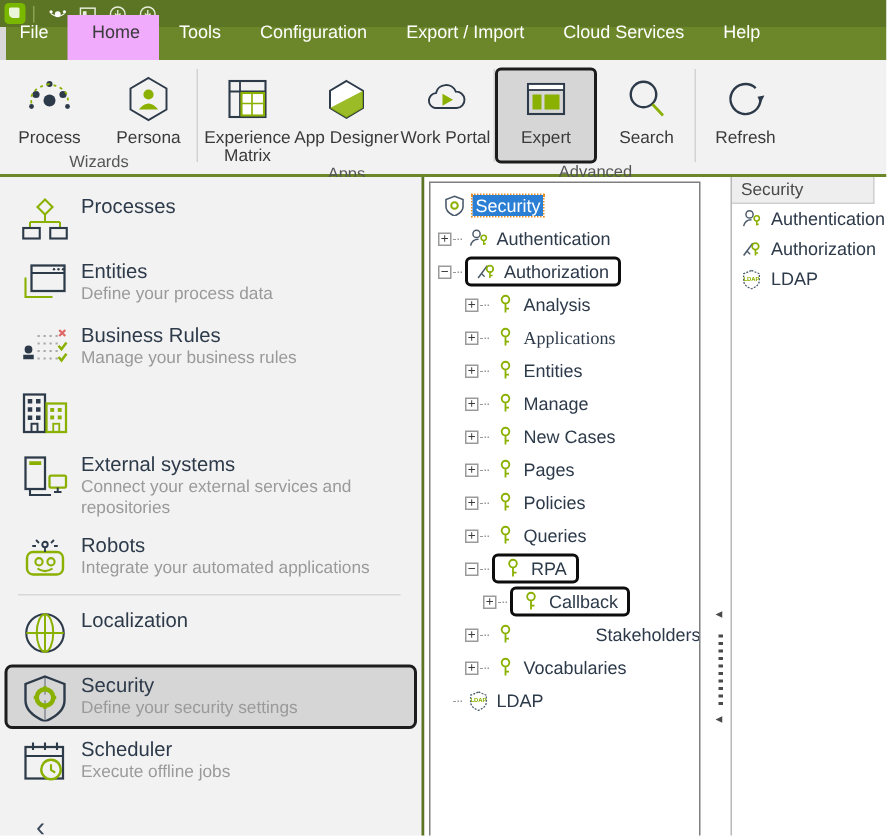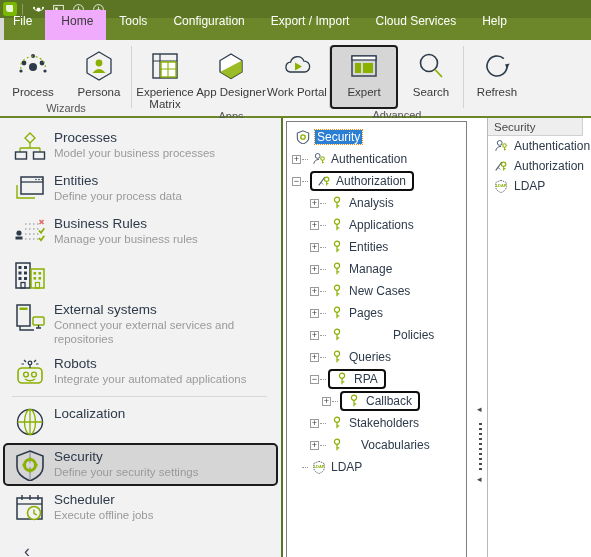--- a/index.html
+++ b/index.html
@@ -310,21 +310,20 @@
           <div class="nico">
             <svg width="32" height="32" viewBox="0 0 32 32">
               <path d="M16 3 L21 8 L16 13 L11 8 Z" fill="none" stroke="#8ab000" stroke-width="1.4"></path>
               <path d="M16 13 v5 M6 18 h20 M6 18 v4 M26 18 v4" stroke="#8ab000" stroke-width="1.3" fill="none"></path>
               <rect x="1.5" y="22" width="11" height="7" fill="none" stroke="#2d3a4a" stroke-width="1.4"></rect>
               <rect x="19.5" y="22" width="11" height="7" fill="none" stroke="#2d3a4a" stroke-width="1.4"></rect>
             </svg>
           </div>
           <div class="nav-txt">
             <div class="nav-title">Processes</div>
-            <div class="nav-sub">Model your business processes</div>
           </div>
         </div>
         <div class="nav-item">
           <div class="nico">
             <svg width="32" height="32" viewBox="0 0 32 32">
               <path d="M3 12 v13 h18" fill="none" stroke="#8ab000" stroke-width="1.4"></path>
               <rect x="7" y="4" width="22" height="17" fill="#f2f2f2" stroke="#2d3a4a" stroke-width="1.5"></rect>
               <path d="M7 9 h22" stroke="#2d3a4a" stroke-width="1.3"></path>
               <circle cx="22" cy="6.5" r="0.8" fill="#2d3a4a"></circle>
               <circle cx="25" cy="6.5" r="0.8" fill="#2d3a4a"></circle>
@@ -508,21 +507,21 @@
                   </svg>
                 </span>
                 <span class="tlabel">Analysis</span>
               </div>
             </div>
             <div class="tnode" style="padding-left: 21px;">
               <div style="display: flex; align-items: center;">
                 <span class="tog">+</span>
                 <span class="dots"></span>
               </div>
-              <div style="display: flex; align-items: center;">
+              <div style="display: flex; align-items: center; font-family: Liberation Serif, serif;">
                 <span class="ticon">
                   <svg width="12" height="14" viewBox="0 0 24 30">
                     <circle cx="12" cy="8" r="5.5" fill="none" stroke="#8ab000" stroke-width="2.6"></circle>
                     <path d="M12 13.5 v13 M12 21 h5" stroke="#8ab000" stroke-width="2.6"></path>
                   </svg>
                 </span>
                 <span class="tlabel">Applications</span>
               </div>
             </div>
             <div class="tnode" style="padding-left: 21px;">
@@ -583,21 +582,21 @@
                   </svg>
                 </span>
                 <span class="tlabel">Pages</span>
               </div>
             </div>
             <div class="tnode" style="padding-left: 21px;">
               <div style="display: flex; align-items: center;">
                 <span class="tog">+</span>
                 <span class="dots"></span>
               </div>
-              <div style="display: flex; align-items: center; gap: 44px;">
+              <div style="display: flex; align-items: center;">
                 <span class="ticon">
                   <svg width="12" height="14" viewBox="0 0 24 30">
                     <circle cx="12" cy="8" r="5.5" fill="none" stroke="#8ab000" stroke-width="2.6"></circle>
                     <path d="M12 13.5 v13 M12 21 h5" stroke="#8ab000" stroke-width="2.6"></path>
                   </svg>
                 </span>
                 <span class="tlabel">Policies</span>
               </div>
             </div>
             <div class="tnode" style="padding-left: 21px;">
@@ -643,36 +642,36 @@
                   </svg>
                 </span>
                 <span class="tlabel">Callback</span>
               </div>
             </div>
             <div class="tnode" style="padding-left: 21px;">
               <div style="display: flex; align-items: center;">
                 <span class="tog">+</span>
                 <span class="dots"></span>
               </div>
-              <div style="display: flex; align-items: center;">
+              <div style="display: flex; align-items: center; gap: 48px;">
                 <span class="ticon">
                   <svg width="12" height="14" viewBox="0 0 24 30">
                     <circle cx="12" cy="8" r="5.5" fill="none" stroke="#8ab000" stroke-width="2.6"></circle>
                     <path d="M12 13.5 v13 M12 21 h5" stroke="#8ab000" stroke-width="2.6"></path>
                   </svg>
                 </span>
                 <span class="tlabel">Stakeholders</span>
               </div>
             </div>
             <div class="tnode" style="padding-left: 21px;">
               <div style="display: flex; align-items: center;">
                 <span class="tog">+</span>
                 <span class="dots"></span>
               </div>
-              <div style="display: flex; align-items: center; gap: 12px;">
+              <div style="display: flex; align-items: center;">
                 <span class="ticon">
                   <svg width="12" height="14" viewBox="0 0 24 30">
                     <circle cx="12" cy="8" r="5.5" fill="none" stroke="#8ab000" stroke-width="2.6"></circle>
                     <path d="M12 13.5 v13 M12 21 h5" stroke="#8ab000" stroke-width="2.6"></path>
                   </svg>
                 </span>
                 <span class="tlabel">Vocabularies</span>
               </div>
             </div>
             <div class="tnode" style="padding-left: 3px;">

